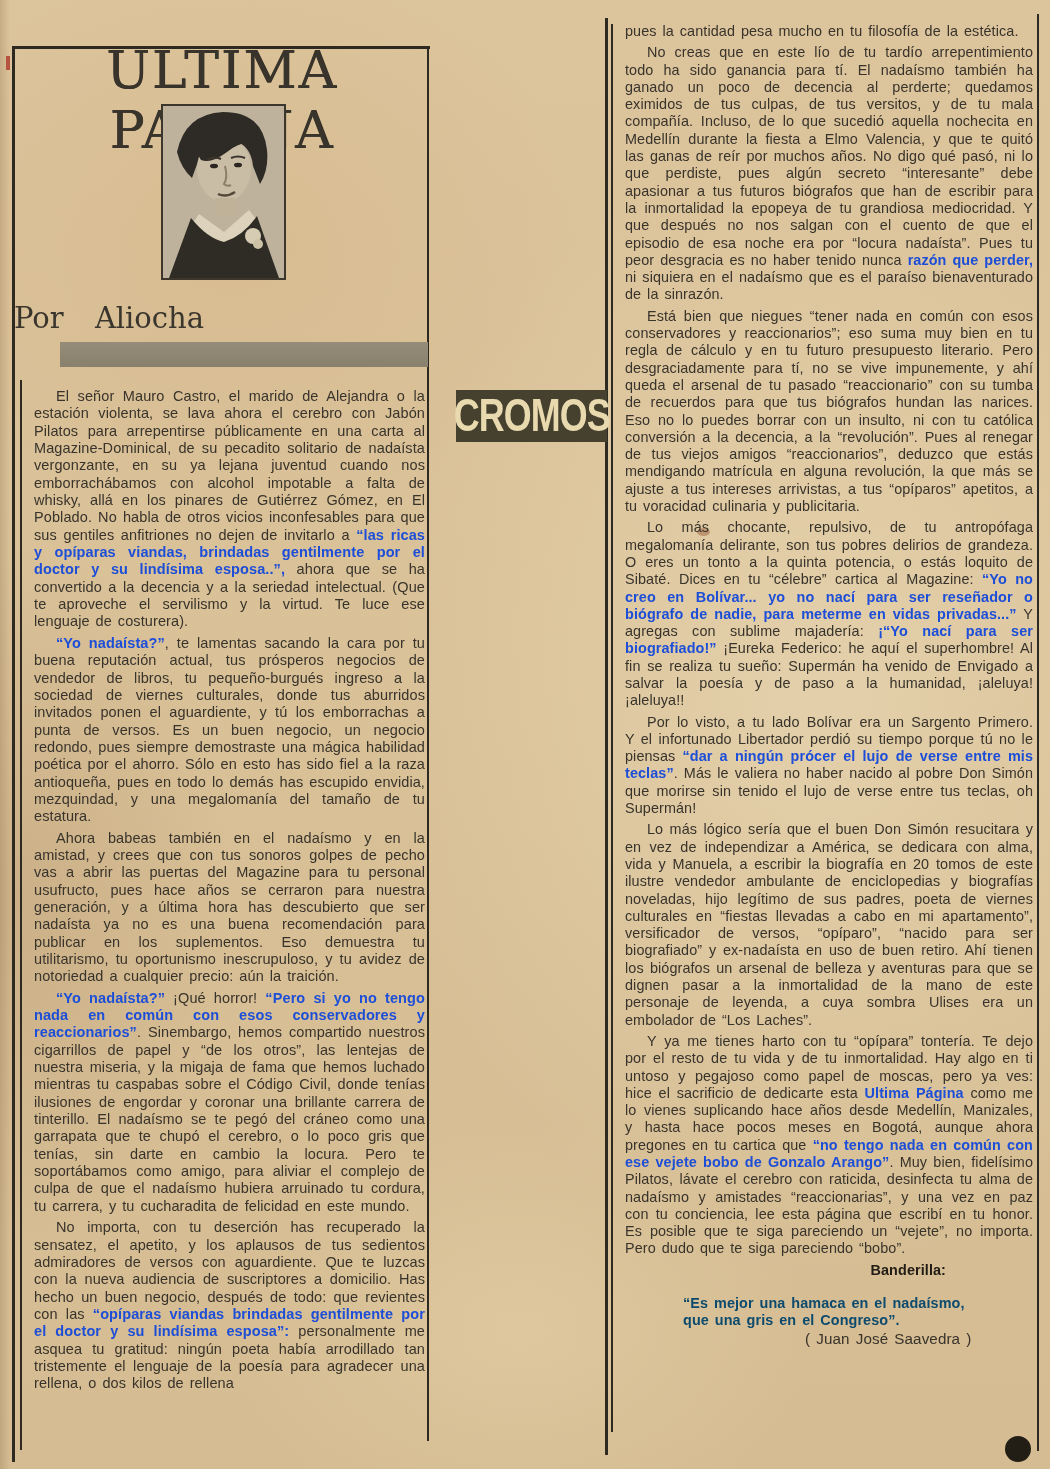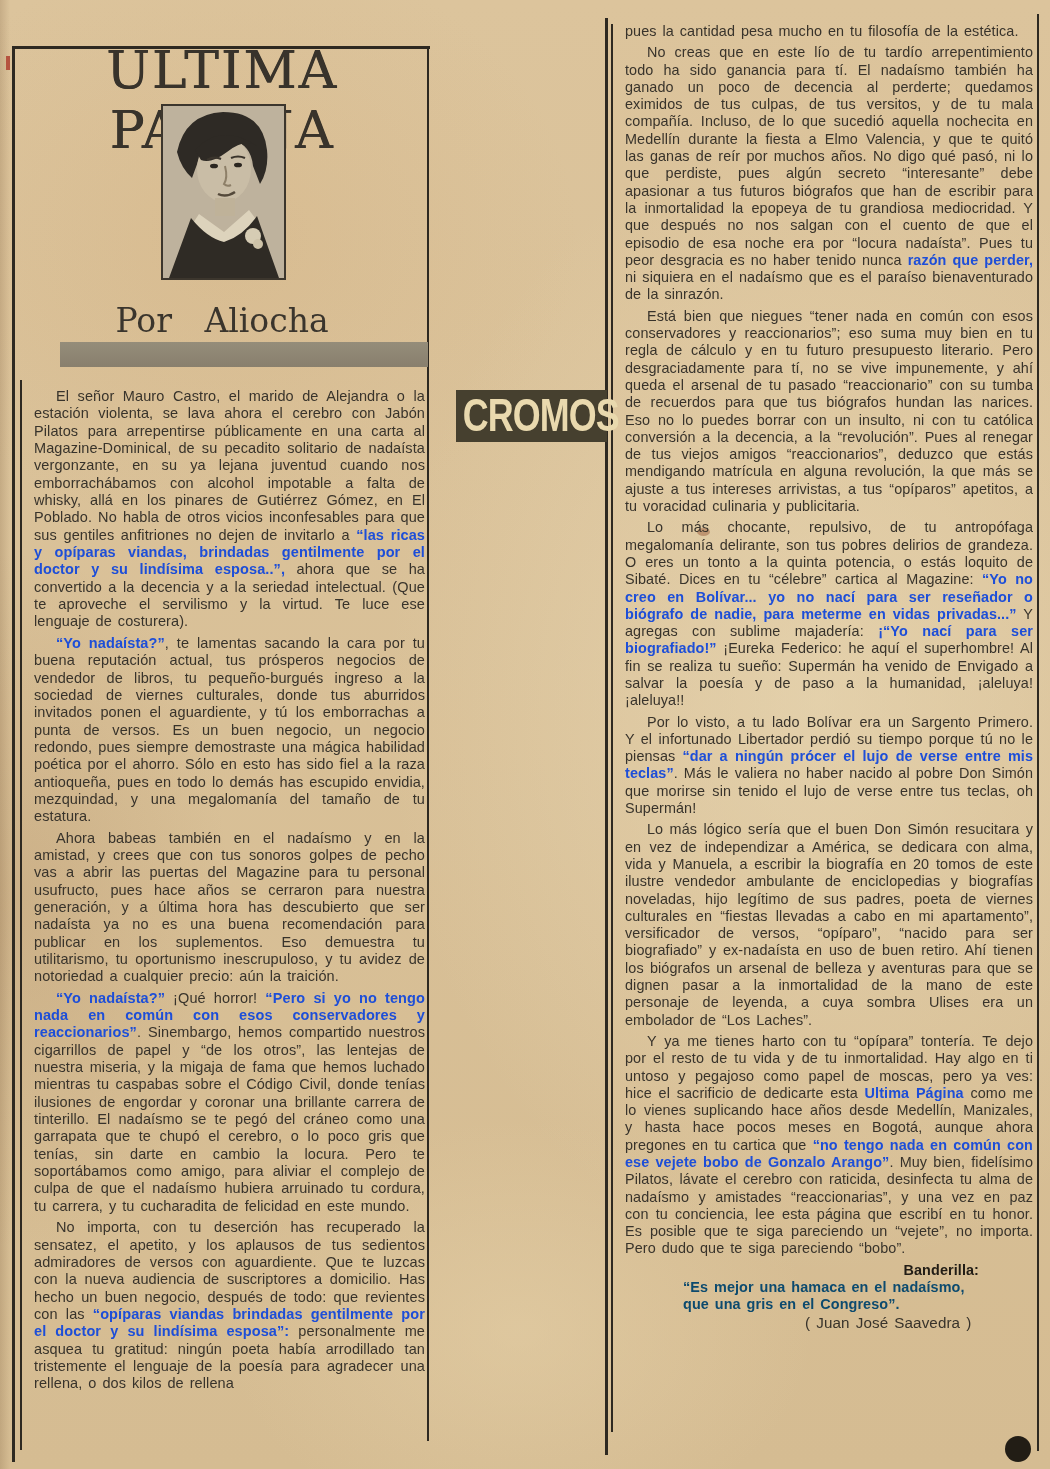--- a/index.html
+++ b/index.html
@@ -17,48 +17,48 @@
   .red-mark{position:absolute;left:6px;top:56px;width:4px;height:14px;background:#b5533f;}
   .blot{position:absolute;left:697px;top:528px;width:13px;height:8px;border-radius:50%;background:rgba(148,82,50,.45);}
 
   #masthead-title{
     position:absolute;left:14px;top:40px;width:416px;text-align:center;
     font-family:"DejaVu Serif","Liberation Serif",serif;
     font-size:52px;color:#38332b;letter-spacing:2px;word-spacing:28px;
     text-shadow:0.5px 0 0 #38332b;
   }
   #byline{
-    position:absolute;left:14px;top:301px;width:416px;text-align:center;
+    position:absolute;left:14px;top:301px;width:416px;
     font-family:"DejaVu Serif","Liberation Serif",serif;
-    font-size:33px;color:#3a352d;word-spacing:22px;
+    font-size:29px;color:#3a352d;word-spacing:22px;
   }
   #divider-bar{position:absolute;left:60px;top:342px;width:368px;height:25px;
     background:linear-gradient(#958d7a,#887f6d);}
   #portrait{position:absolute;left:163px;top:106px;width:121px;height:172px;
     outline:2px solid #3c362d;background:#b7ac97;}
   #cromos-logo{
     position:absolute;left:456px;top:390px;width:151px;height:52px;
     background:var(--logo-bg);color:var(--logo-text);
-    display:flex;align-items:center;justify-content:flex-start;
+    display:flex;align-items:center;justify-content:center;
     font-weight:bold;font-size:39px;letter-spacing:-1px;
     transform-origin:center;
   }
   #cromos-logo span{display:inline-block;transform:scaleY(1.18) scaleX(0.92);}
 
   .col{position:absolute;color:var(--ink);font-size:14.5px;line-height:17.35px;
     text-align:justify;letter-spacing:0.1px;word-spacing:1.8px;}
   #left-col{left:30px;top:384px;width:399px;}
   #right-col{left:621px;top:19px;width:416px;font-size:14.4px;line-height:17.3px;}
   .article-heading{font-weight:bold;font-size:16.3px;letter-spacing:0.5px;
     color:#241f18;margin:0 0 7px 0;text-align:left;}
   .para{margin:4px;text-indent:22px;}
   .para.noindent{text-indent:0;}
   .para b{color:#1d4ed8;}
 
-  .banderilla{font-weight:bold;text-align:right;padding-right:58px;margin:3px 0 0 0;color:#211c15;}
+  .banderilla{font-weight:bold;text-align:right;padding-right:91px;margin:3px 0 16px 0;color:#211c15;}
   .quote{font-weight:bold;margin:0 6px 0 62px;text-align:left;text-indent:0;color:#0c4a6e;}
   .signature{margin:0 16px 0 184px;text-align:left;text-indent:0;font-size:15.2px;}
   #end-dot{position:absolute;left:1005px;top:1436px;width:26px;height:26px;border-radius:50%;background:#221d15;}
   #paper-edge{position:absolute;inset:0;pointer-events:none;
     background:linear-gradient(90deg, rgba(110,80,50,.20), transparent 10px);}
 </style>
 </head>
 <body>
 
 <div id="paper-edge"></div>

